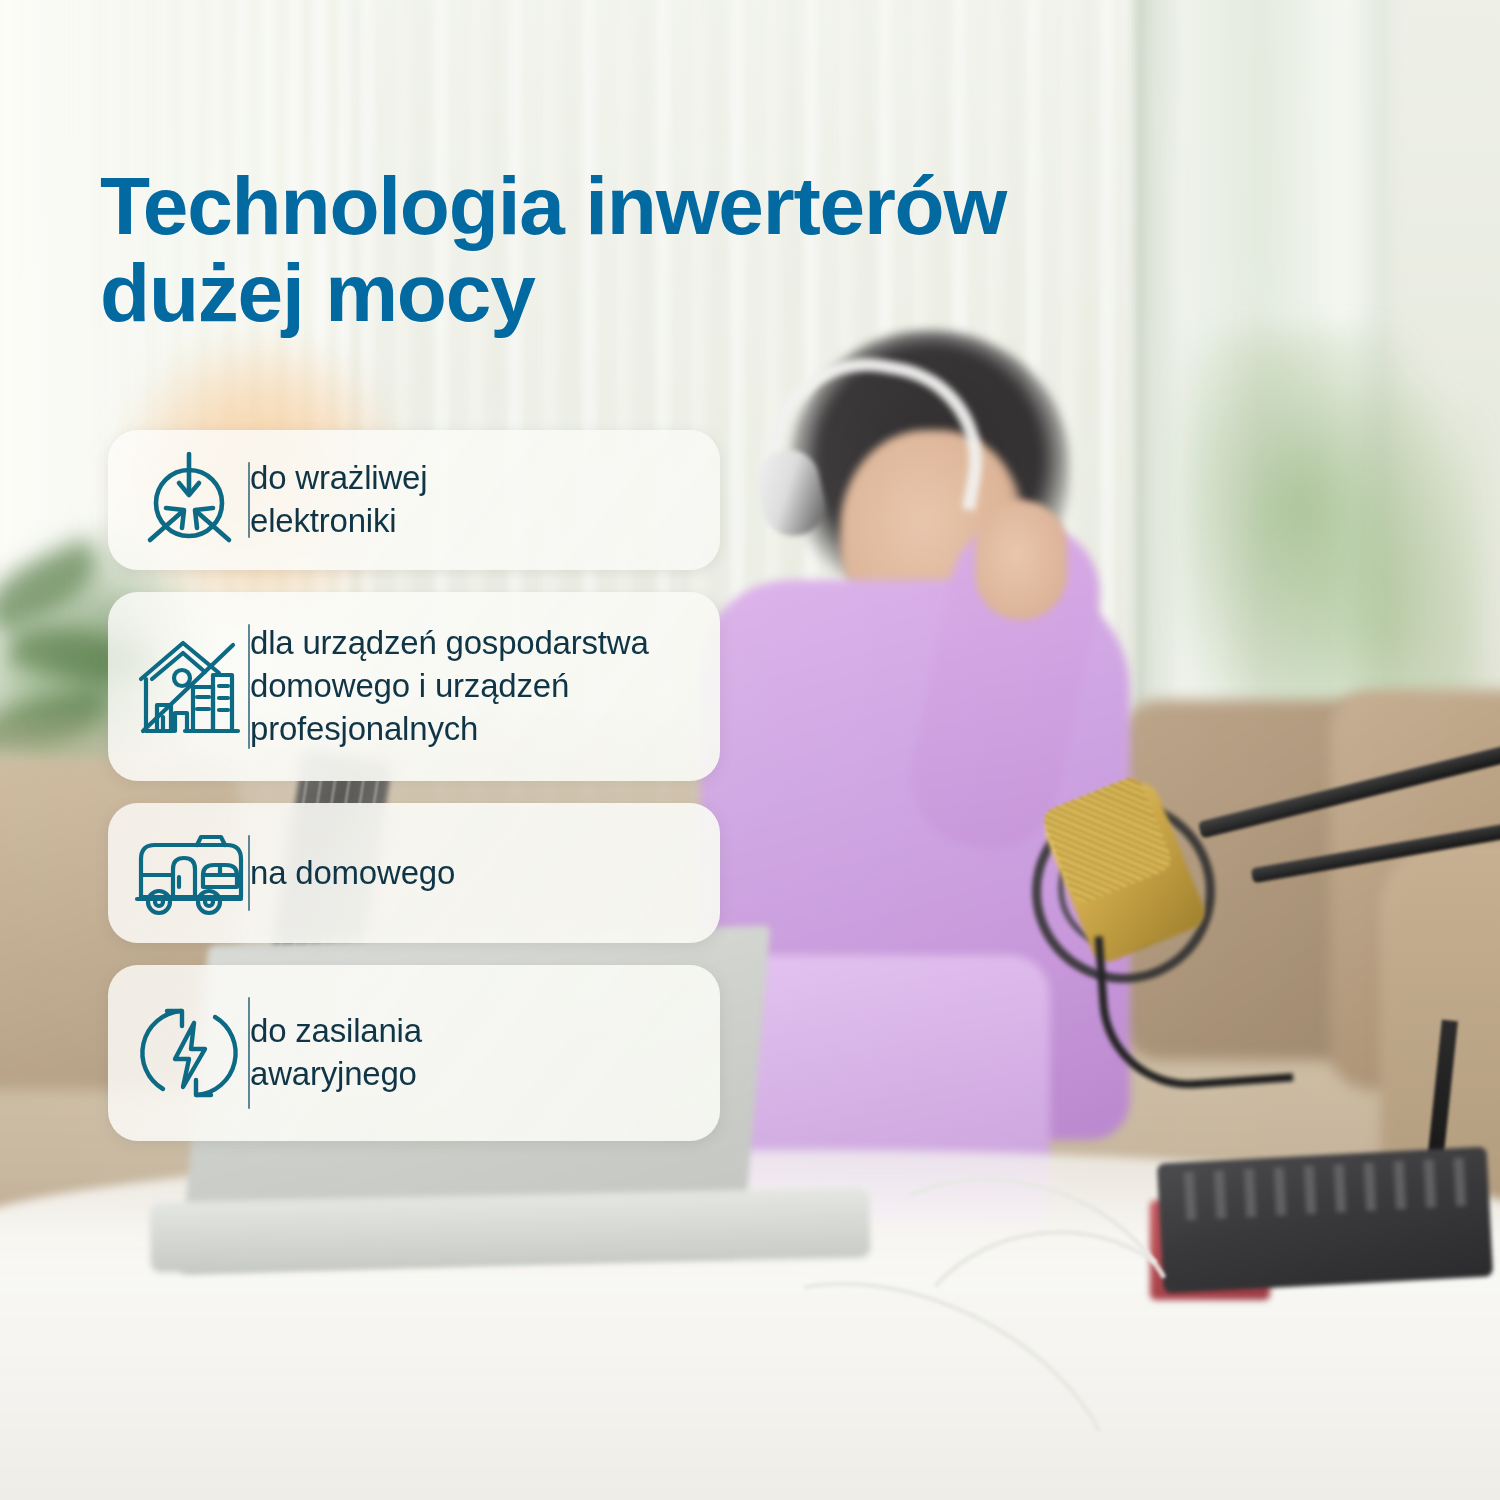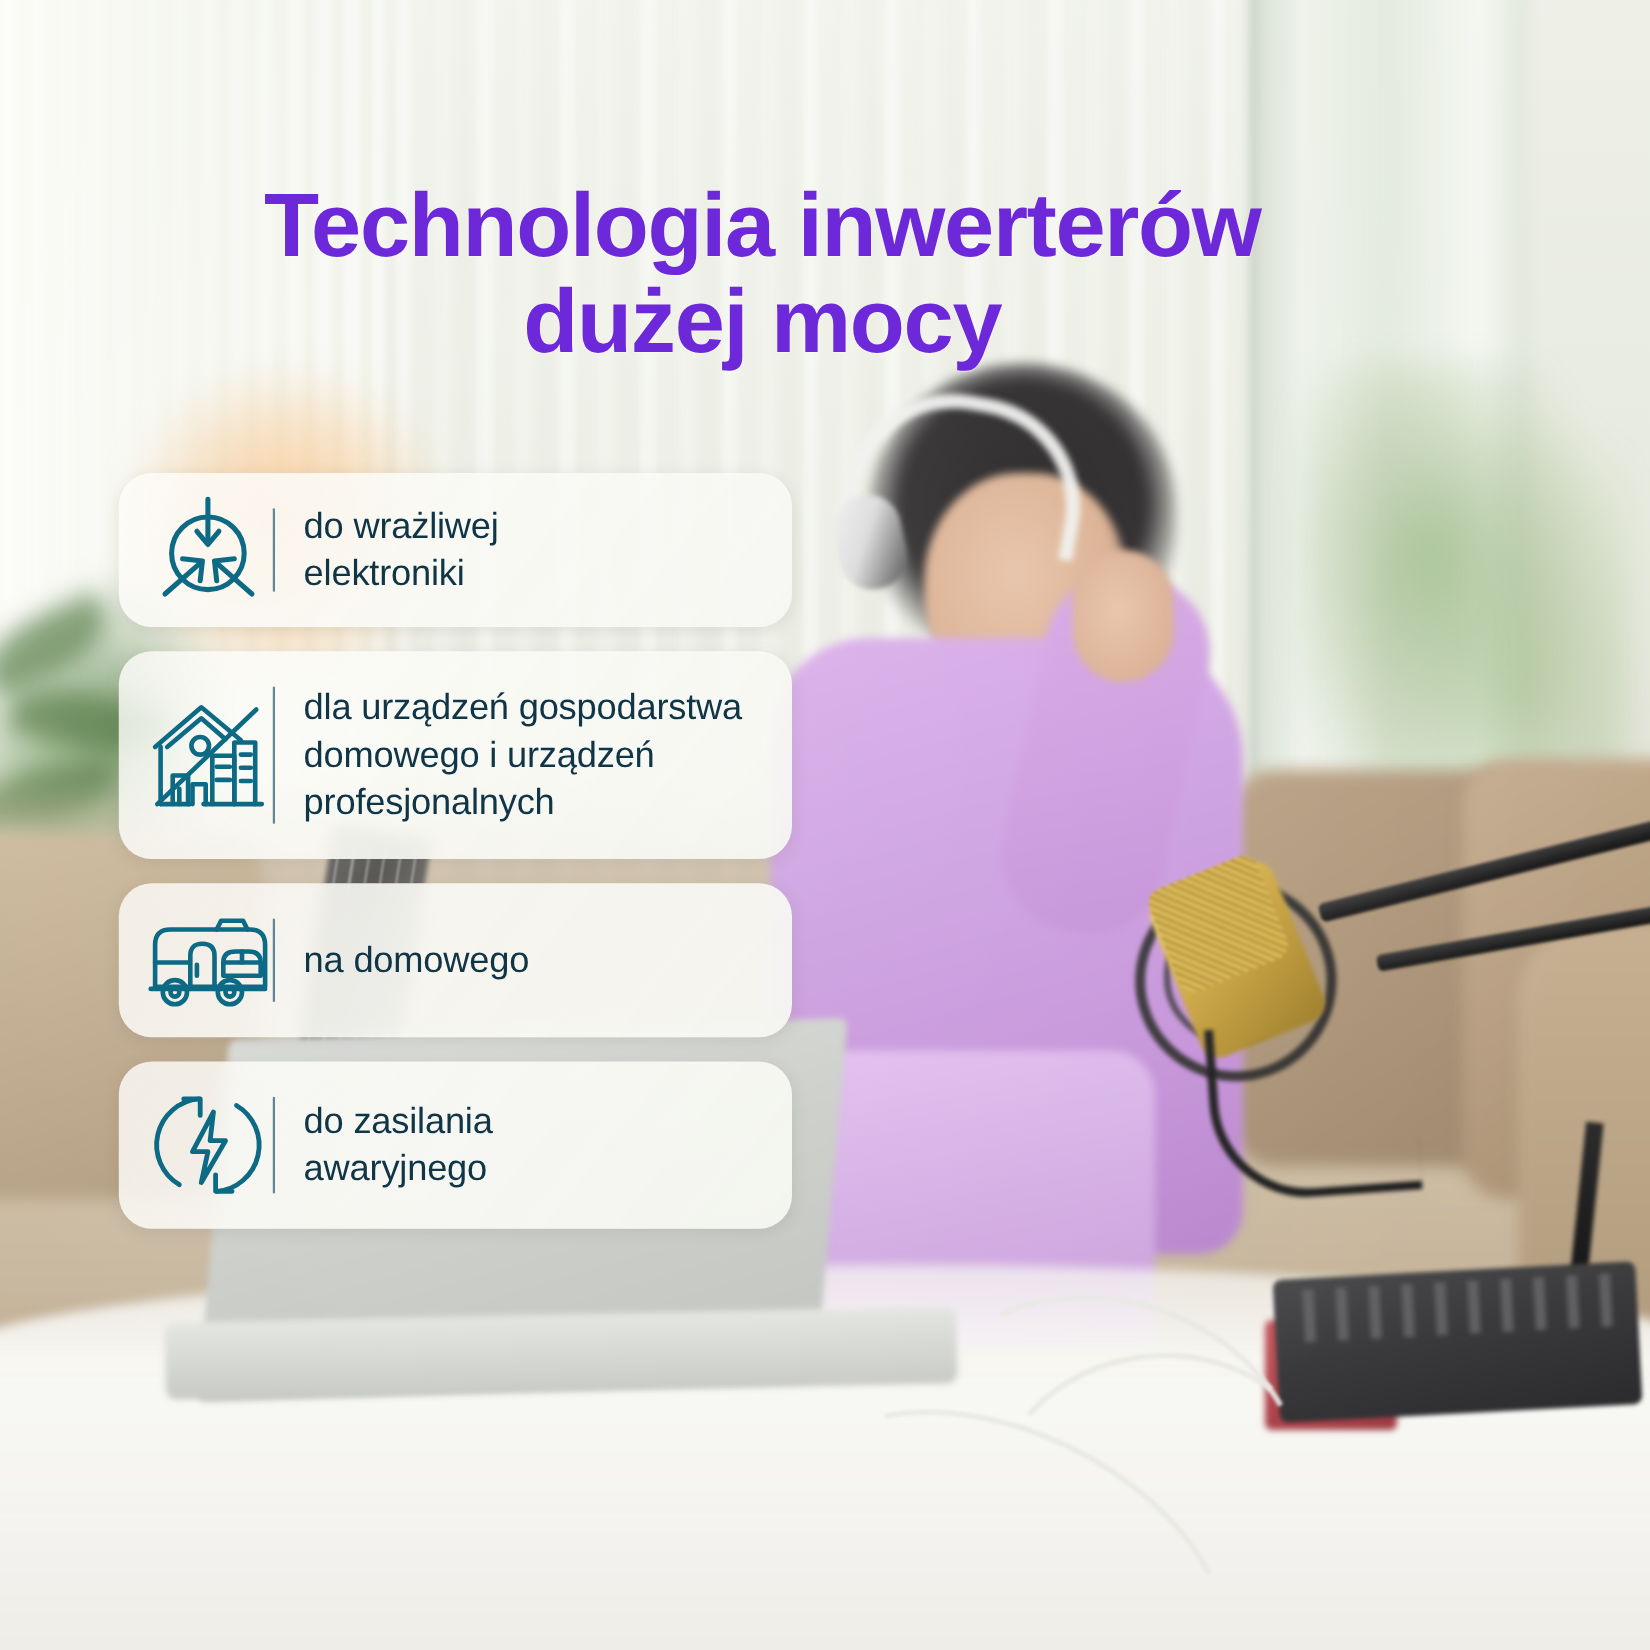--- a/index.html
+++ b/index.html
@@ -243,66 +243,64 @@
   
   .bg-veil{
     position:absolute;inset:0;
     background:radial-gradient(ellipse at 36% 40%, rgba(255,255,255,.16) 0%, rgba(255,255,255,0) 70%);
   }
 
   
   .content{position:absolute;inset:0;}
 
   .title{
-    position:absolute;left:88px;top:108px;width:1210px;
-    color:#6d28d9;
+    position:absolute;left:100px;top:108px;width:1210px;
+    color:#0369a1;
     font-size:82px;line-height:1.06;font-weight:700;
     letter-spacing:-1.2px;
     font-family:"Liberation Sans","DejaVu Sans",sans-serif;
     white-space:pre-line;
     text-shadow:0 1px 1px rgba(255,255,255,.45);
-    text-align:center;
   }
 
   .cards{position:absolute;left:108px;top:430px;width:612px;}
 
   .card{
     position:relative;
     display:flex;align-items:center;
     box-sizing:border-box;
     width:612px;
     border-radius:30px;
     background:linear-gradient(128deg, rgba(253,252,249,.80) 0%, rgba(250,250,246,.90) 38%, rgba(247,248,243,.93) 100%);
     box-shadow:0 3px 14px rgba(90,96,86,.13);
     backdrop-filter:blur(7px);
     -webkit-backdrop-filter:blur(7px);
     padding:16px 22px;
     margin-bottom:22px;
   }
   .card.c1{height:140px;}
   .card.c2{height:189px;}
   .card.c3{height:140px;}
-  .card.c4{height:152px;}
+  .card.c4{height:176px;}
 
   .card-icon{
     width:118px;min-width:118px;height:108px;
     display:flex;align-items:center;justify-content:center;
   }
   .card-icon svg{display:block;}
 
   .card-divider{
     width:2px;align-self:stretch;
     margin:16px 0;
     background:#2c6076;opacity:.75;
     border-radius:2px;
   }
 
   .card-label{
     flex:1;
-    padding-left:26px;
     color:#103546;
     font-size:33px;line-height:1.30;
     font-weight:400;
     letter-spacing:-.2px;
     font-family:"Liberation Sans","DejaVu Sans",sans-serif;
     white-space:pre-line;
   }
 
   .paragraph{
     position:absolute;left:104px;top:1245px;width:1302px;

